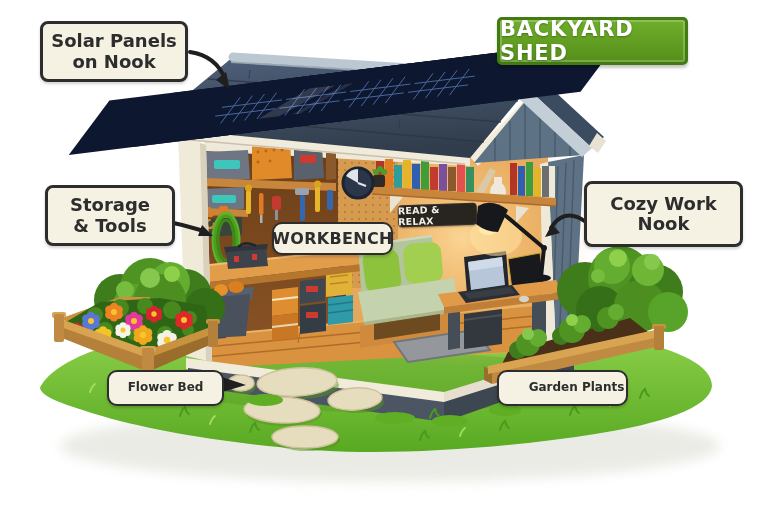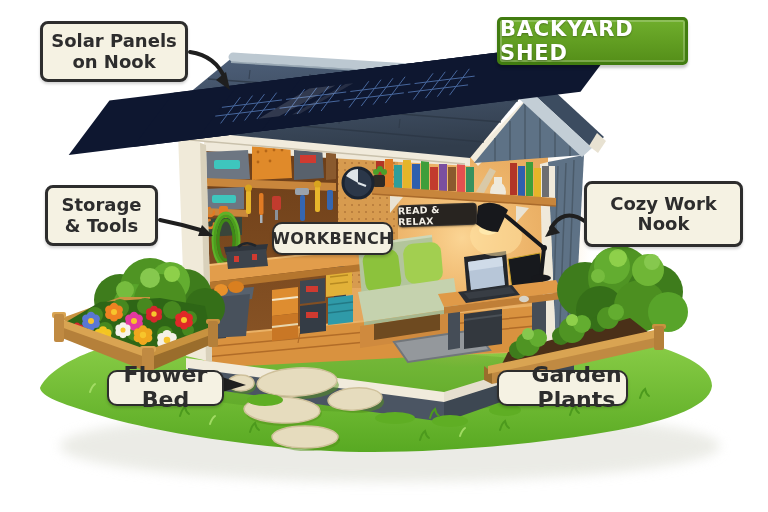--- a/index.html
+++ b/index.html
@@ -4,23 +4,23 @@
 <style>
   html,body{margin:0;padding:0;background:#ffffff;}
   .stage{position:relative;width:768px;height:512px;background:#ffffff;overflow:hidden;
          font-family:"DejaVu Sans","Liberation Sans",sans-serif;}
   .stage svg{position:absolute;left:0;top:0;}
   .callout{position:absolute;display:flex;flex-direction:column;align-items:center;justify-content:center;
            background:#f5f2e3;border:3px solid #2d2d2d;border-radius:8px;color:#2d2d2d;
            font-weight:bold;text-align:center;line-height:1.12;box-shadow:0 2px 3px rgba(0,0,0,.18);
            box-sizing:border-box;}
   .callout.two{font-size:18px;}
-  .callout.one{font-size:22px;border-radius:10px;border-width:2.5px;}
+  .callout.one{font-size:12px;border-radius:10px;border-width:2.5px;}
   #lbl-solar{left:40px;top:21px;width:148px;height:61px;}
-  #lbl-storage{left:45px;top:185px;width:113px;height:61px;}
+  #lbl-storage{left:45px;top:185px;width:130px;height:61px;}
   #lbl-workbench{left:272px;top:222px;width:121px;height:33px;font-size:16px;letter-spacing:.3px;}
   #lbl-nook{left:584px;top:181px;width:159px;height:66px;}
   #lbl-flower{left:107px;top:370px;width:117px;height:36px;}
   #lbl-garden{left:497px;top:370px;width:131px;height:36px;padding-left:28px;}
   #badge{position:absolute;left:497px;top:17px;width:191px;height:48px;display:flex;align-items:center;justify-content:center;
          background:linear-gradient(#6fae2c,#558f19);border:3px solid #417c10;border-radius:5px;
          color:#ffffff;font-weight:bold;font-size:21px;letter-spacing:.8px;box-sizing:border-box;
          text-shadow:0 1px 2px rgba(0,0,0,.3);box-shadow:0 3px 3px rgba(0,0,0,.22), inset 0 0 0 2px rgba(255,255,255,.22);}
   #sign{position:absolute;left:398px;top:204px;width:79px;height:22px;display:flex;align-items:center;justify-content:center;
         background:#282420;color:#f3efe6;font-weight:bold;font-size:9.5px;letter-spacing:.2px;border-radius:4px;

